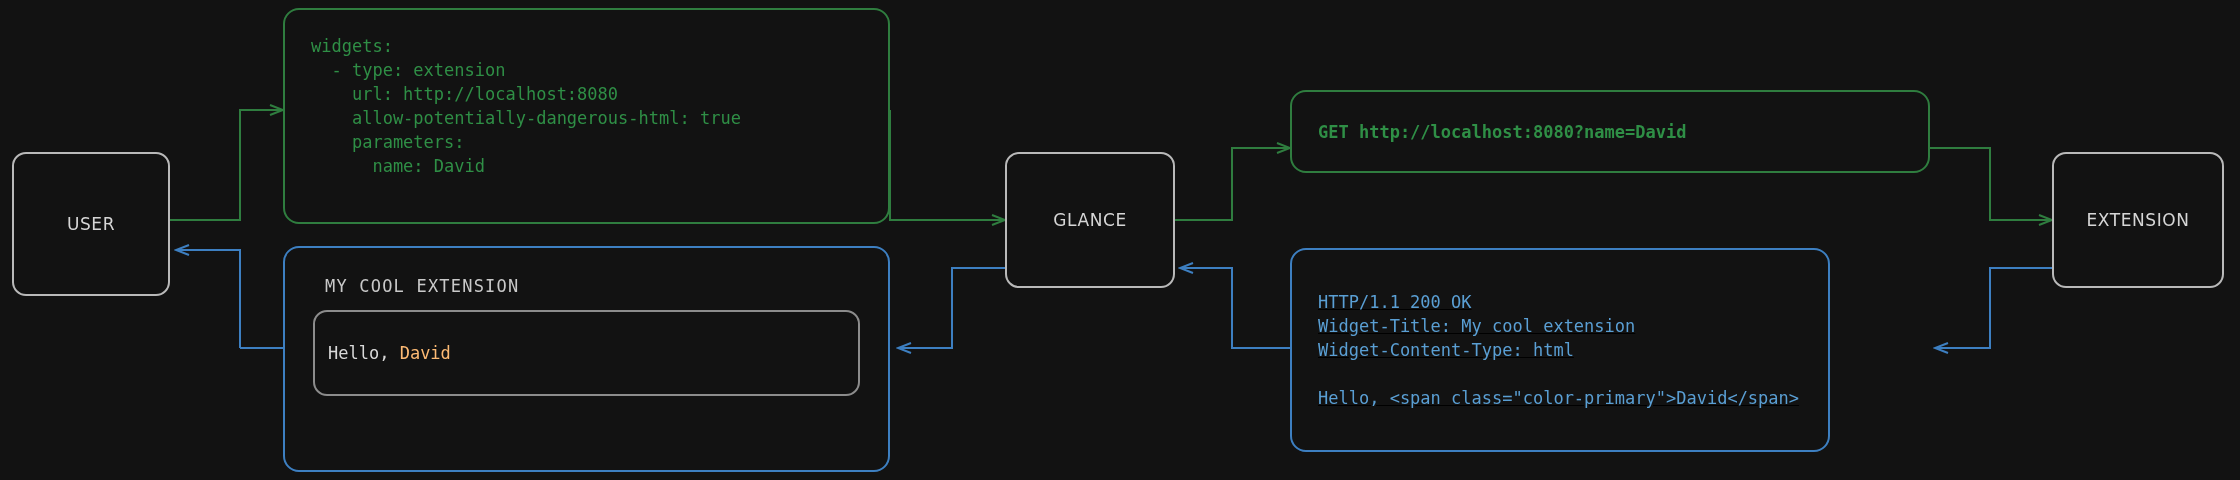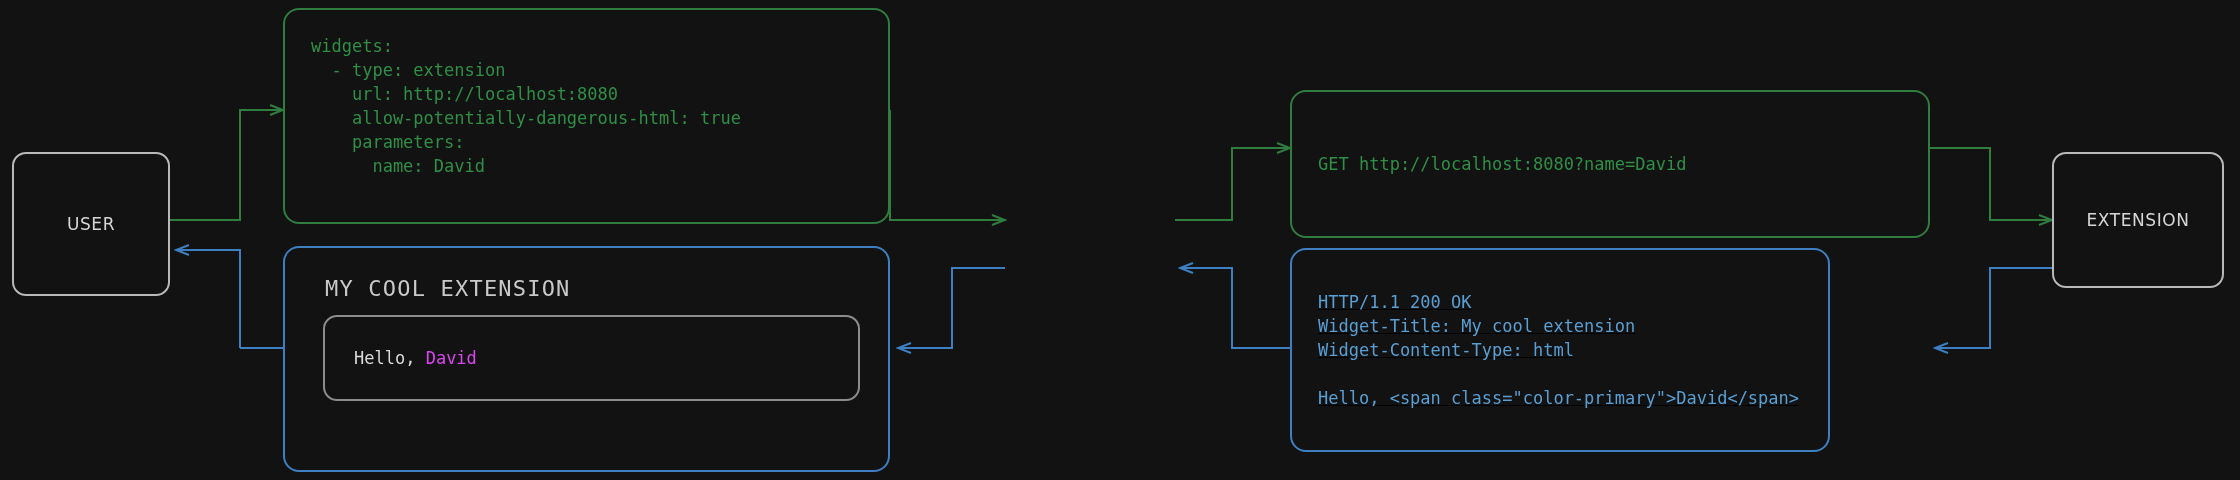--- a/index.html
+++ b/index.html
@@ -67,42 +67,41 @@
   .widget-panel {
     position: absolute;
     box-sizing: border-box;
     border: 2px solid #3d7fc1;
     border-radius: 16px;
     background: #121212;
     padding: 22px 28px;
   }
   .widget-title {
     font-family: "DejaVu Sans Mono", monospace;
-    font-size: 22px;
+    font-size: 17px;
     letter-spacing: 1.2px;
     color: #c9c9c9;
     margin: 6px 0 14px 12px;
   }
   .widget-body {
     box-sizing: border-box;
     border: 2px solid #8c8c8c;
     border-radius: 14px;
-    padding: 26px 29px;
+    padding: 26px 13px;
     min-height: 86px;
     display: flex;
     align-items: center;
-    margin-left: 10px;
   }
   .widget-text {
     font-family: "DejaVu Sans Mono", monospace;
     font-size: 17px;
     color: #d9d9d9;
     white-space: pre;
   }
-  .color-primary { color: #d946ef; }
+  .color-primary { color: #fdba74; }
 </style>
 </head>
 <body>
 
 <div id="stage">
 
   <svg class="wires" viewBox="0 0 2240 480">
     <defs>
       <marker id="arrow-green" markerWidth="16" markerHeight="12" refX="14" refY="6" orient="auto" markerUnits="userSpaceOnUse">
         <path d="M1,1 L14,6 L1,11" fill="none" stroke="#2f7d3f" stroke-width="2"></path>
@@ -127,35 +126,38 @@
     <path d="M1005,268 H952 V348 H898" fill="none" stroke="#3d7fc1" stroke-width="2" marker-end="url(#arrow-blue)"></path>
 
     <path d="M240,348 H240 V250 H176" fill="none" stroke="#3d7fc1" stroke-width="2" marker-end="url(#arrow-blue)"></path>
     <path d="M283,348 H240" fill="none" stroke="#3d7fc1" stroke-width="2"></path>
   </svg>
 
   <div class="node" style="left:12px; top:152px; width:158px; height:144px;">
     <span class="node-label">USER</span>
   </div>
 
+  <div class="node" style="left:1005px; top:152px; width:170px; height:136px;">
+    <span class="node-label">GLANCE</span>
+  </div>
 
   <div class="node" style="left:2052px; top:152px; width:172px; height:136px;">
     <span class="node-label">EXTENSION</span>
   </div>
 
   <div class="code-box green" style="left:283px; top:8px; width:607px; height:216px;">
     <pre class="code green">widgets:
   - type: extension
     url: http://localhost:8080
     allow-potentially-dangerous-html: true
     parameters:
       name: David</pre>
   </div>
 
-  <div class="code-box green" style="left:1290px; top:90px; width:640px; height:148px; display:flex; align-items:center;">
+  <div class="code-box green" style="left:1290px; top:90px; width:640px; height:83px; display:flex; align-items:center;font-weight:bold;">
     <pre class="code green">GET http://localhost:8080?name=David</pre>
   </div>
 
   <div class="code-box blue" style="left:1290px; top:248px; width:540px; height:204px; display:flex; align-items:center;text-decoration:underline;">
     <pre class="code blue">HTTP/1.1 200 OK
 Widget-Title: My cool extension
 Widget-Content-Type: html
 
 Hello, &lt;span class="color-primary"&gt;David&lt;/span&gt;</pre>
   </div>

